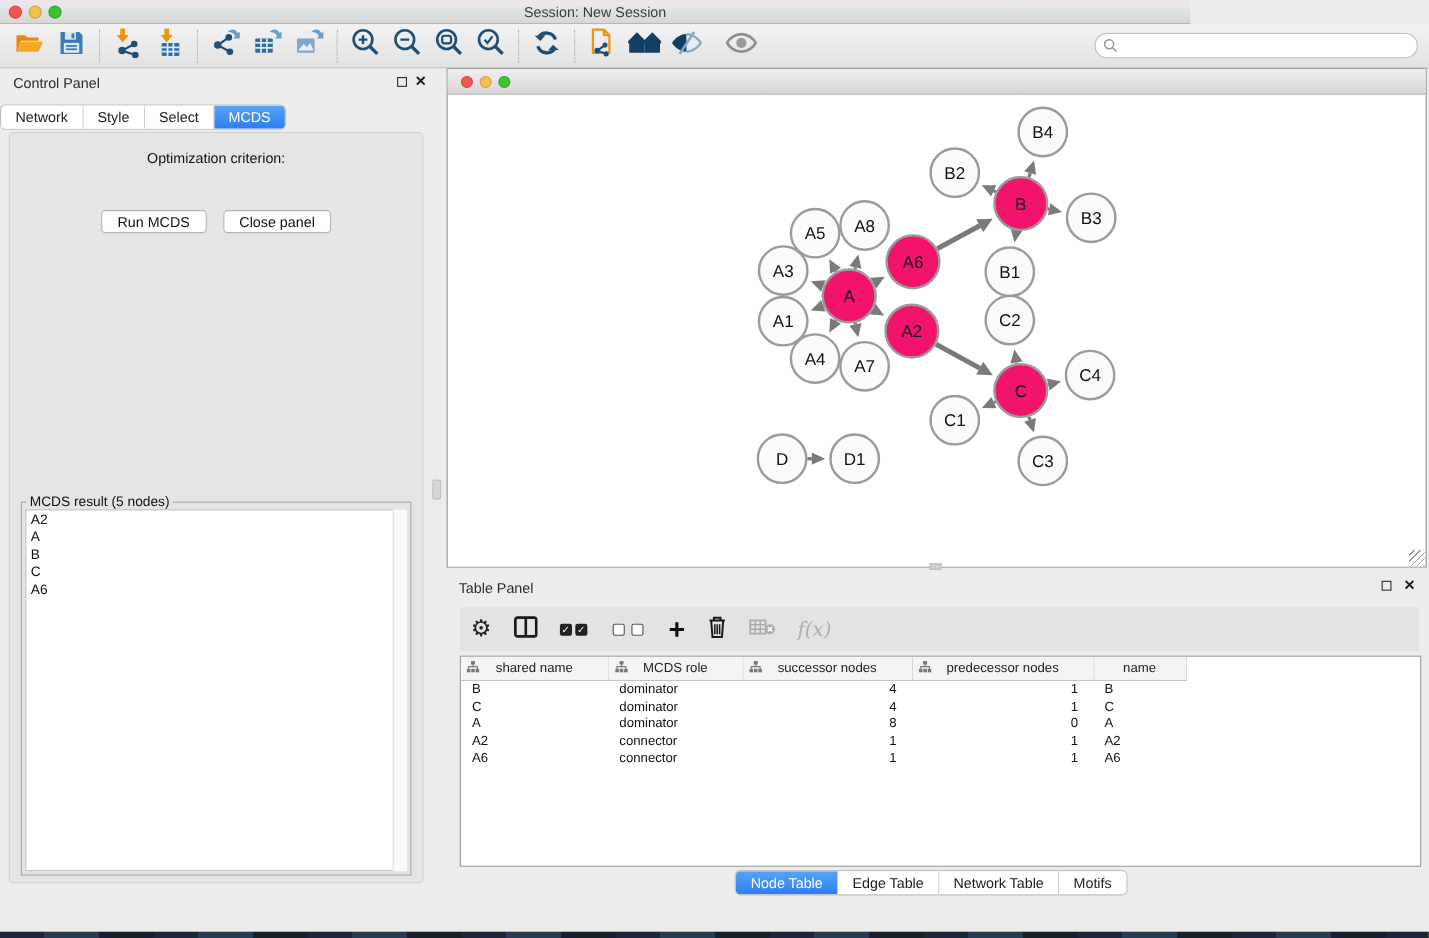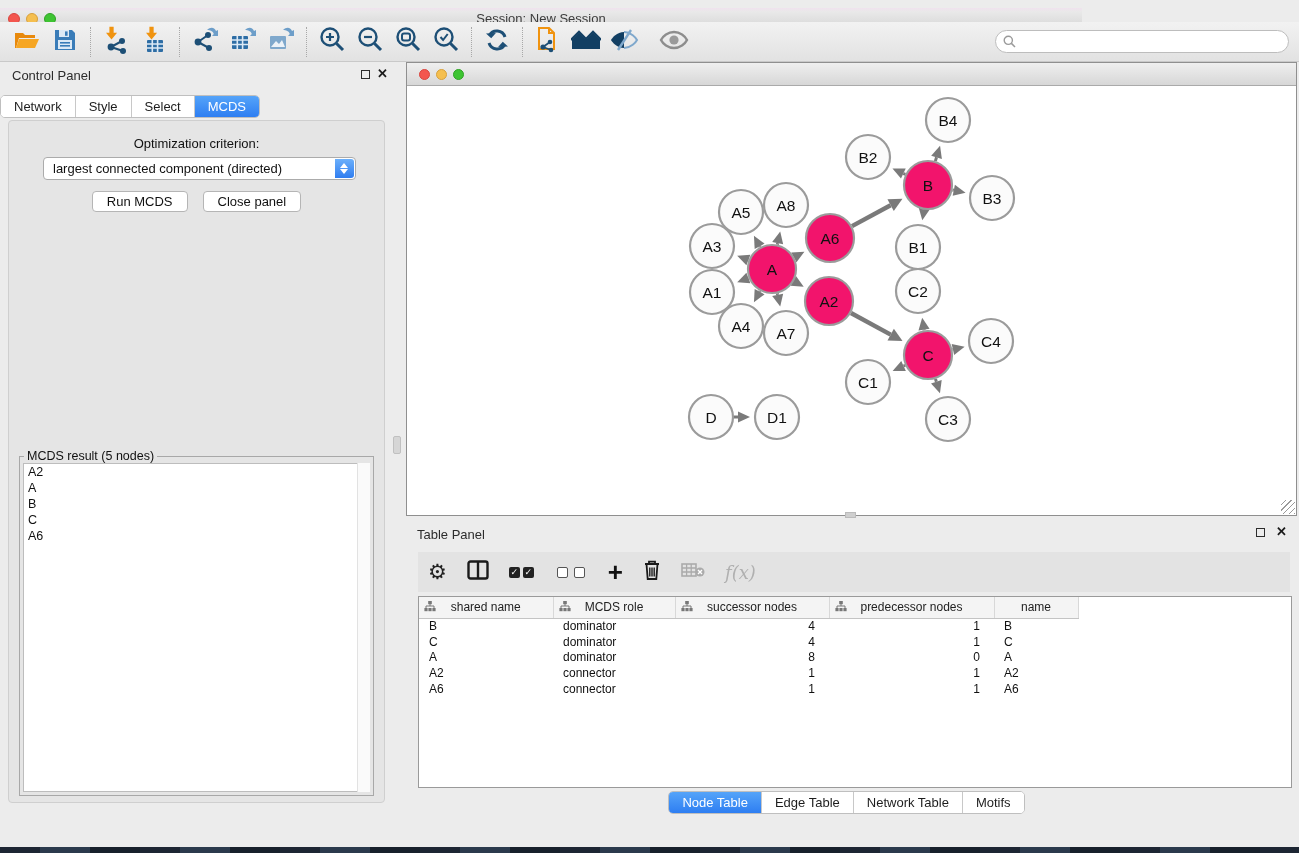--- a/index.html
+++ b/index.html
@@ -1,21 +1,21 @@
 <!DOCTYPE html>
 <html><head>
 <meta charset="utf-8">
 <style>
   * { margin:0; padding:0; box-sizing:border-box; }
   html,body { width:1299px; height:853px; overflow:hidden; }
   body { font-family:"Liberation Sans", sans-serif; background:#ececec; position:relative; }
   #app { position:absolute; inset:0; width:1299px; height:853px; background:#ececec; }
 
   
-  .titlebar { position:absolute; left:0; top:8px; width:1082px; height:22px;
+  .titlebar { position:absolute; left:0; top:0; width:1082px; height:22px;
     background:linear-gradient(#f0e2ee 0%, #e9e9e9 18%, #d6d6d6 100%);
     border-bottom:1px solid #b2b2b2; }
   .tl-dot { position:absolute; top:5px; width:12px; height:12px; border-radius:50%; }
   .tl-red { left:8px; background:#f3564e; border:1px solid #d9453e; }
   .tl-yellow { left:26px; background:#f5bf4f; border:1px solid #d8a03c; }
   .tl-green { left:44px; background:#3ec432; border:1px solid #2fa325; }
   .titlebar .title { position:absolute; left:0; right:0; top:3px; text-align:center;
     font-size:13px; color:#3c3c3c; }
 
   
@@ -307,27 +307,20 @@
       <div class="cp-tabs">
           <div class="seg" id="cp-tabs">
             <span class="tab">Network</span>
             <span class="tab">Style</span>
             <span class="tab">Select</span>
             <span class="tab active">MCDS</span>
           </div>
         </div>
       <div class="cp-body">
         <div class="opt-label">Optimization criterion:</div>
-        <div class="opt-select">
-          <span class="val">largest connected component (directed)</span>
-          <span class="opt-stepper">
-              <span class="up"></span>
-              <span class="down"></span>
-            </span>
-        </div>
         <div class="cp-buttons">
           <span class="btn">Run MCDS</span>
           <span class="btn">Close panel</span>
         </div>
         <div class="mcds-box">
           <span class="mcds-legend">MCDS result (5 nodes)</span>
           <div class="mcds-list" id="mcds-list">
               <div class="mcds-item">A2</div>
               <div class="mcds-item">A</div>
               <div class="mcds-item">B</div>

